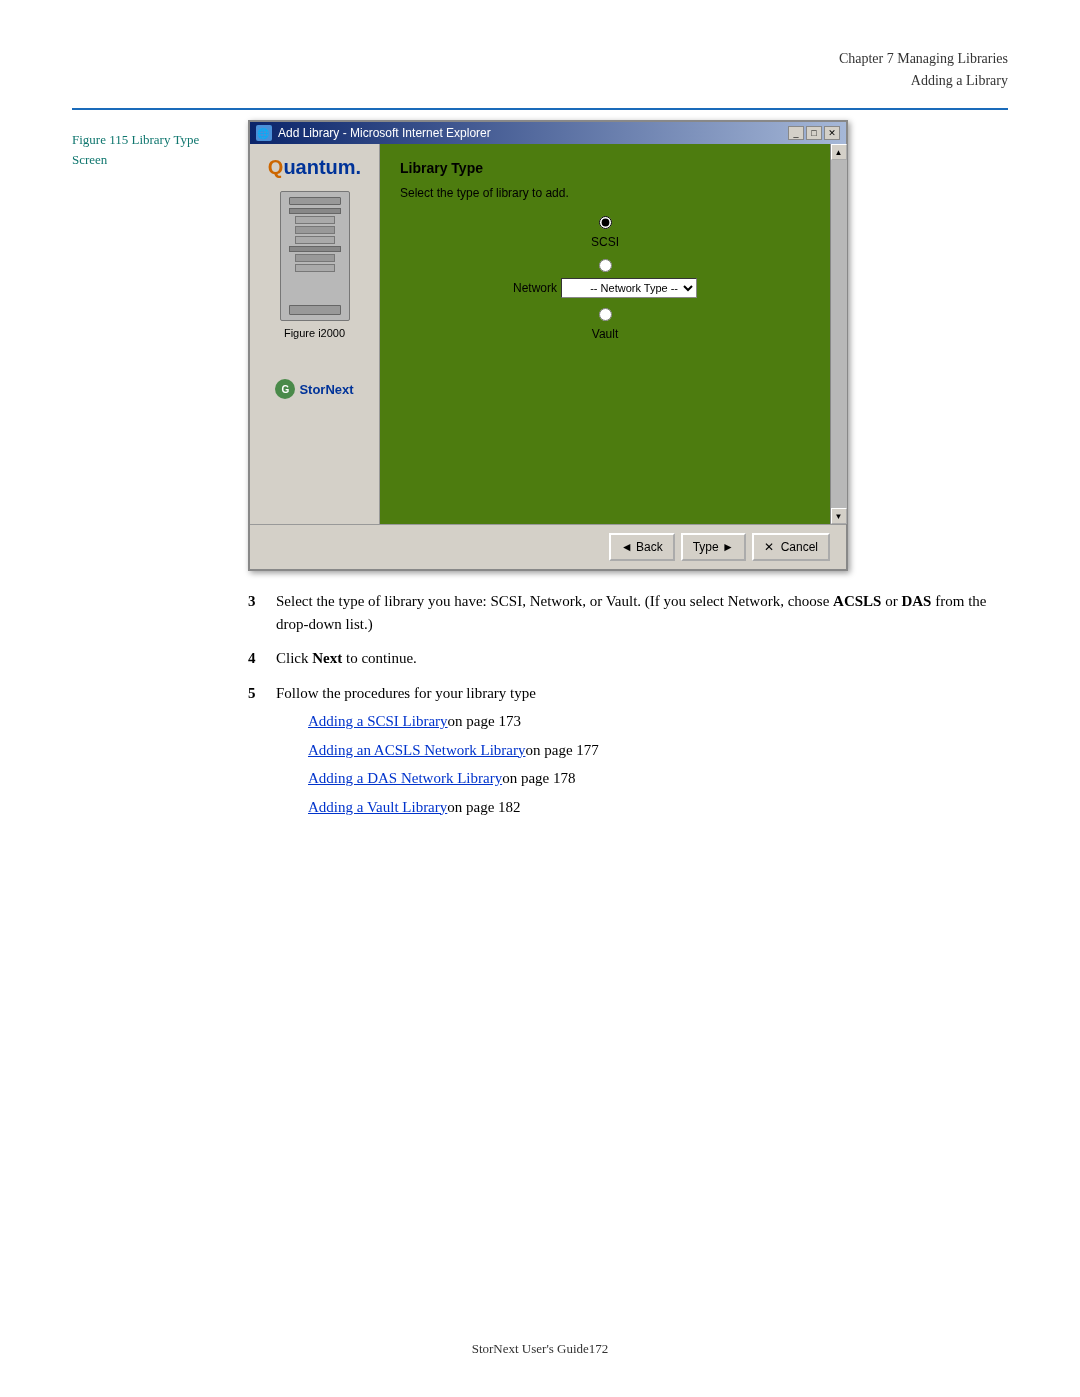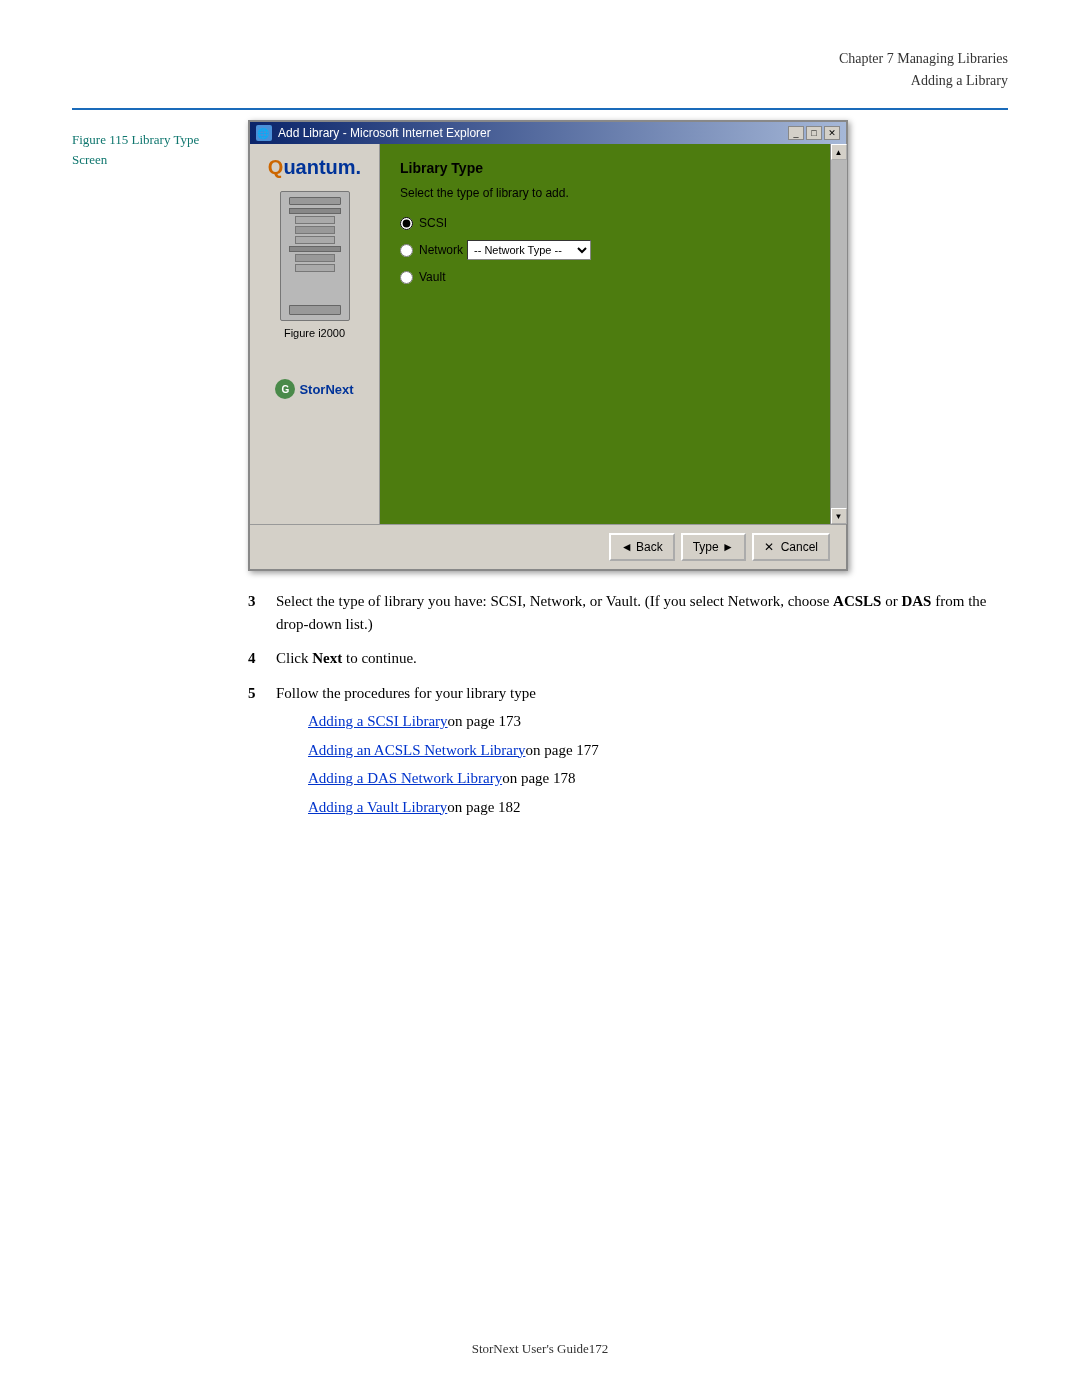--- a/index.html
+++ b/index.html
@@ -194,20 +194,21 @@
       flex-direction: column;
       gap: 10px;
     }
 
     .radio-item {
       display: flex;
       align-items: center;
       gap: 6px;
       font-family: Arial, sans-serif;
       font-size: 12px;
+      flex-direction: column;
     }
 
     .radio-input {
       width: 13px;
       height: 13px;
       accent-color: #000;
     }
 
     .network-dropdown {
       display: flex;
@@ -215,21 +216,22 @@
       gap: 4px;
     }
 
     .dropdown-select {
       font-size: 11px;
       font-family: Arial, sans-serif;
       padding: 1px 2px;
       border: 1px inset #888;
       background: #fff;
       height: 20px;
-      width: 124px;
+      width: 136px;
+      text-align: right;
     }
 
     
     .dialog-footer {
       background: #d4d0c8;
       border-top: 1px solid #999;
       padding: 8px 16px;
       display: flex;
       justify-content: flex-end;
       gap: 6px;

